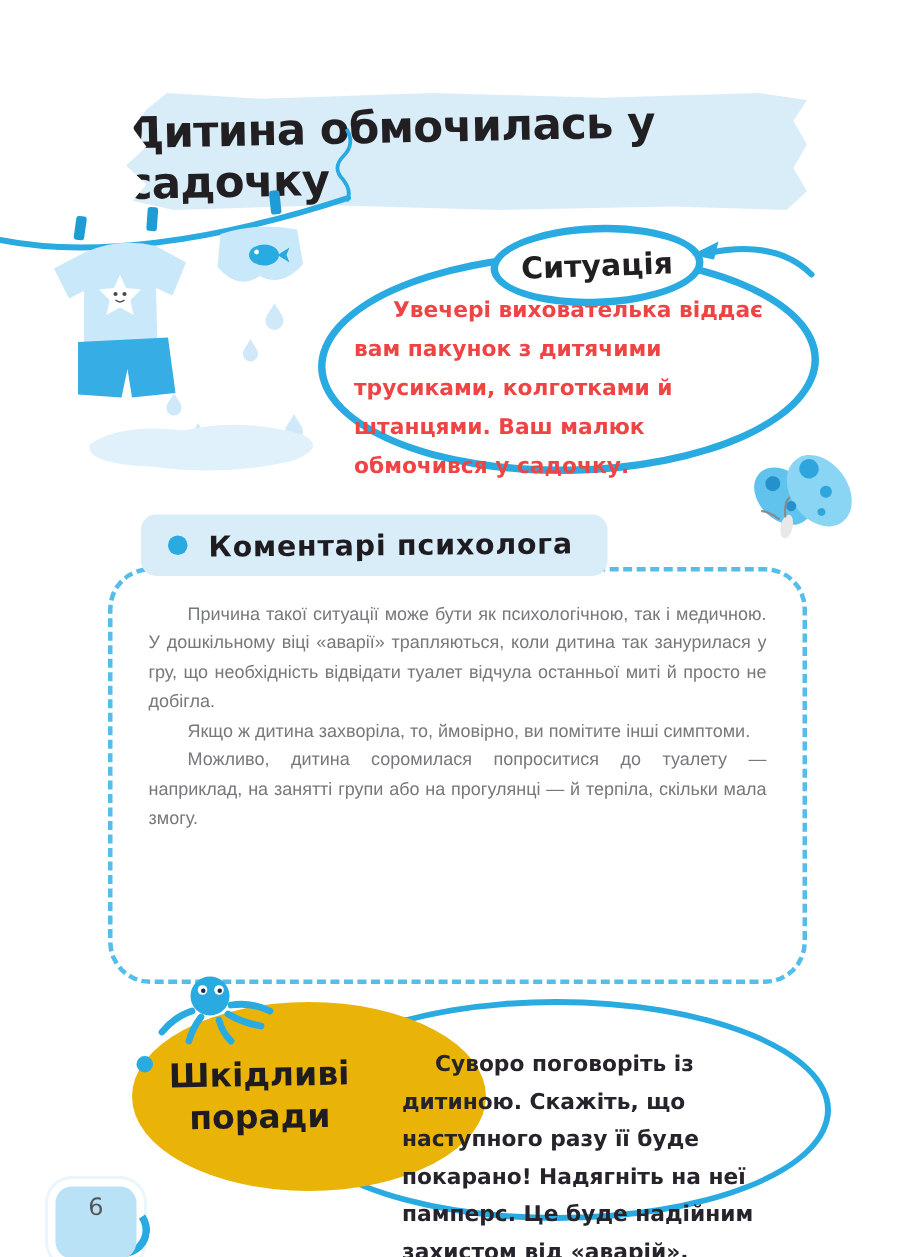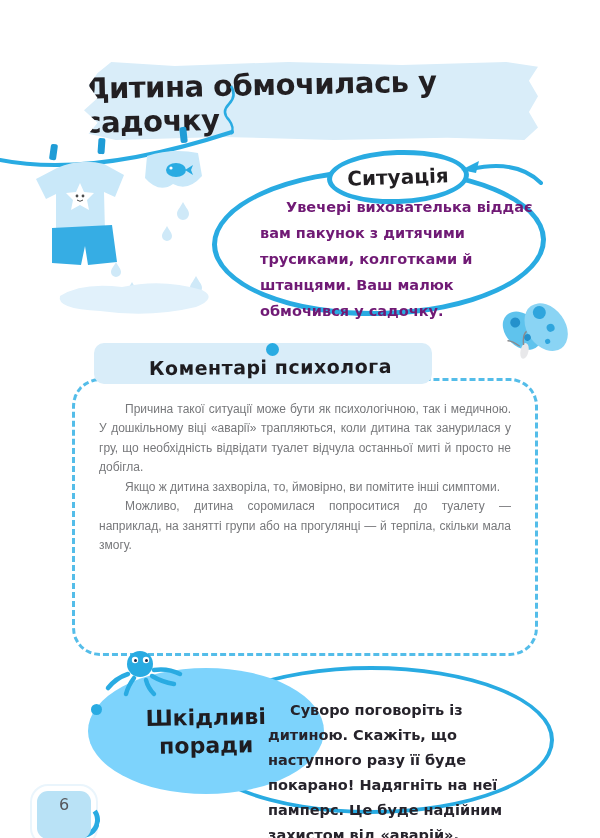--- a/index.html
+++ b/index.html
@@ -28,34 +28,34 @@
   }
   .situation-label{
     position:absolute;left:327px;top:150px;width:132px;height:44px;
     background:#ffffff;border:5px solid #29abe2;border-radius:50%;
     display:flex;align-items:center;justify-content:center;
     font-family:"DejaVu Sans",sans-serif;font-weight:bold;font-size:20px;color:#221f22;
     transform:rotate(-2deg);z-index:6;
   }
   .situation-arrow{position:absolute;left:455px;top:153px;width:92px;height:40px;z-index:6;}
   .situation-text{
-    position:absolute;left:260px;top:194px;width:284px;z-index:5;
+    position:absolute;left:236px;top:194px;width:284px;z-index:5;
     font-family:"DejaVu Sans",sans-serif;font-weight:bold;font-size:14.5px;line-height:1.8;
-    color:#701a75;text-indent:26px;text-align:left;margin:0;
+    color:#ef4444;text-indent:26px;text-align:left;margin:0;
   }
   
   .butterfly{position:absolute;left:494px;top:288px;width:86px;height:80px;z-index:2;}
   
   .comments-box{
     position:absolute;left:72px;top:378px;width:460px;height:272px;
     background:#ffffff;border:3px dashed #54bde9;border-radius:28px;z-index:1;
   }
   .comments-header{
-    position:absolute;left:94px;top:343px;width:338px;height:41px;
-    background:#d9edf9;border-radius:10px;display:flex;align-items:center;z-index:2;flex-direction:column;
+    position:absolute;left:94px;top:343px;width:311px;height:41px;
+    background:#d9edf9;border-radius:10px;display:flex;align-items:center;z-index:2;
   }
   .comments-header .dot{
     width:13px;height:13px;border-radius:50%;background:#29abe2;margin-left:18px;flex:0 0 auto;
   }
   .comments-header .hdr-text{
     margin-left:14px;font-family:"DejaVu Sans",sans-serif;font-weight:bold;
     font-size:19px;letter-spacing:0.5px;color:#1e1c20;transform:rotate(-0.5deg);
   }
   .comments-text{position:absolute;left:99px;top:400px;width:412px;z-index:2;}
   .comments-text p{
@@ -67,22 +67,22 @@
     position:absolute;left:188px;top:666px;width:358px;height:140px;
     background:#ffffff;border:4px solid #29abe2;border-radius:50%;z-index:1;
   }
   .harmful-text{
     position:absolute;left:252px;top:682px;width:274px;z-index:4;margin:16px;
     font-family:"DejaVu Sans",sans-serif;font-weight:bold;font-size:14.5px;line-height:1.72;
     color:#26232b;text-indent:22px;
   }
   .harmful-blob{
     position:absolute;left:88px;top:668px;width:236px;height:126px;
-    background:#7dd3fc;border-radius:50%;z-index:2;
-    display:flex;align-items:center;justify-content:center;
+    background:#eab308;border-radius:50%;z-index:2;
+    display:flex;align-items:center;justify-content:flex-start;
   }
   .harmful-label{
     width:170px;text-align:center;font-family:"DejaVu Sans",sans-serif;font-weight:bold;
     font-size:22px;line-height:1.25;color:#1e1c20;transform:rotate(-1deg);
   }
   .octopus{position:absolute;left:96px;top:648px;width:120px;height:52px;z-index:3;}
   .blob-dot{position:absolute;left:91px;top:704px;width:11px;height:11px;border-radius:50%;background:#29abe2;z-index:3;}
   
   .page-badge{
     position:absolute;left:32px;top:786px;width:64px;height:58px;

